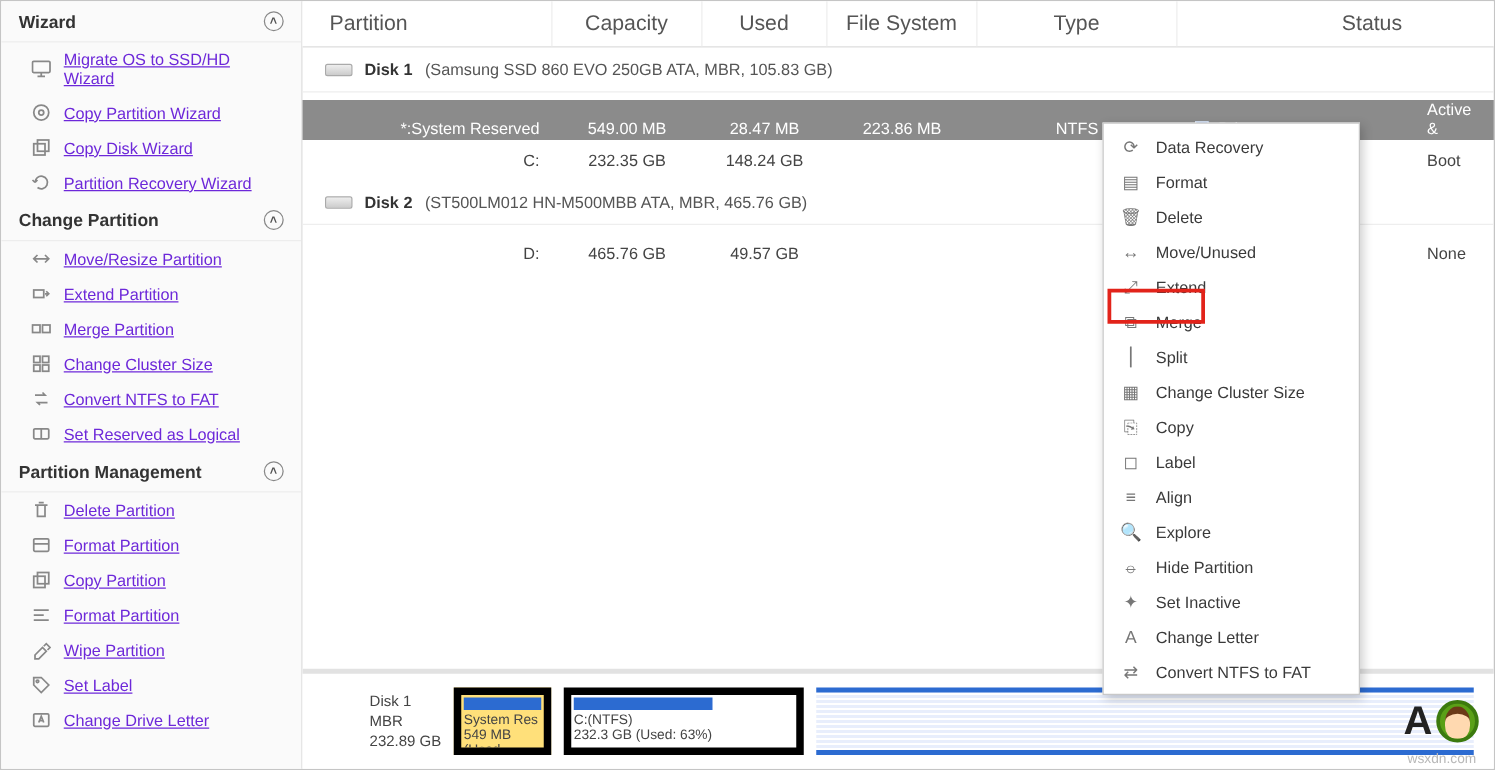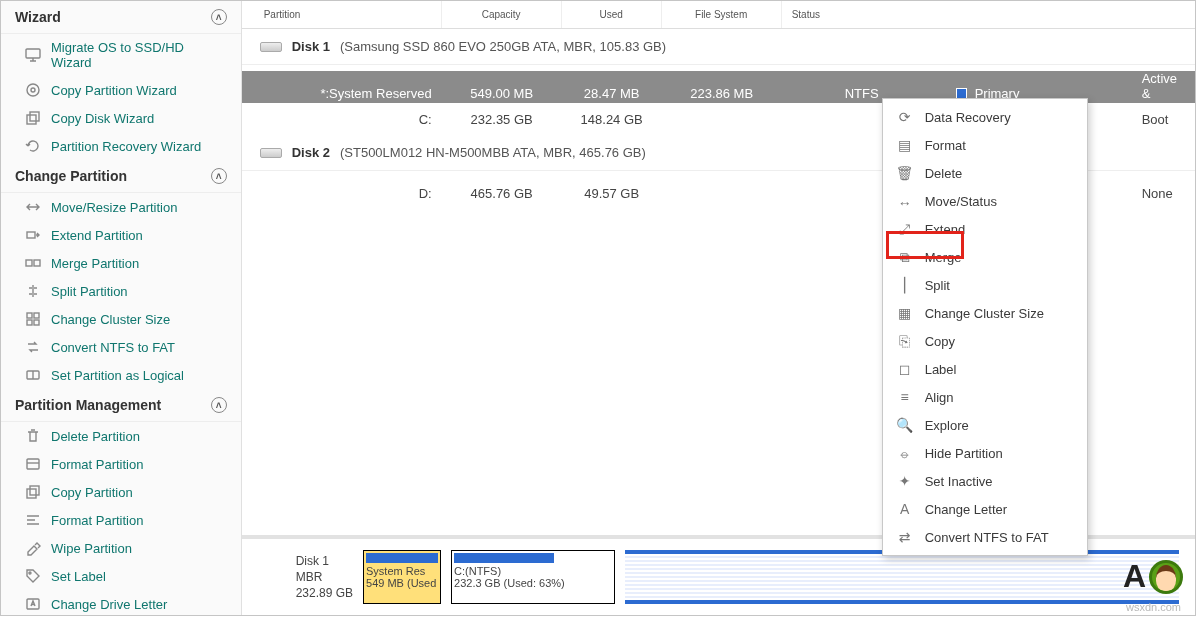--- a/index.html
+++ b/index.html
@@ -1,47 +1,47 @@
 <!DOCTYPE html>
 <html><head>
 <meta charset="utf-8">
 <style>
 * { box-sizing: border-box; margin: 0; padding: 0; font-family: -apple-system, "Segoe UI", Arial, sans-serif; }
 html, body { width: 1196px; height: 626px; overflow: hidden; background: #fff; font-size: 13px; color: #444; }
 .app { display: flex; width: 1196px; height: 616px; border: 1px solid #c5c5c5; }
 .sidebar { width: 243px; background: #fafafa; border-right: 1px solid #e0e0e0; overflow-y: auto; }
 .section-head { display: flex; align-items: center; justify-content: space-between; padding: 8px 14px; font-weight: bold; color: #333; font-size: 14px; border-bottom: 1px solid #ededed; gap: 16px; }
 .section-head .chev { width: 16px; height: 16px; border: 1px solid #888; border-radius: 50%; display: inline-flex; align-items: center; justify-content: center; font-size: 10px; color: #555; }
-.side-item { display: flex; align-items: center; gap: 10px; padding: 6px 14px 6px 24px; cursor: pointer; color: #0f766e; }
+.side-item { display: flex; align-items: center; gap: 10px; padding: 6px 14px 6px 24px; cursor: pointer; color: #6d28d9; text-decoration: underline; }
 .side-item .icn { width: 16px; height: 16px; display: inline-flex; align-items: center; justify-content: center; color: #777; }
 .main { flex: 1; display: flex; flex-direction: column; position: relative; }
 .thead { display: grid; grid-template-columns: 200px 120px 100px 120px 160px 190px 1fr; border-bottom: 1px solid #ddd; background: #fff; }
-.thead .th { padding: 8px 10px; color: #555; border-right: 1px solid #eee; text-align: center; font-size: 10px; }
+.thead .th { padding: 8px 10px; color: #555; border-right: 1px solid #eee; text-align: center; font-size: 17px; }
 .thead .th:first-child { text-align: left; padding-left: 22px; }
-.thead .th:last-child { border-right: none; text-align: left; }
+.thead .th:last-child { border-right: none; text-align: right; }
 .disk-group { display: flex; align-items: center; gap: 10px; padding: 10px 18px; border-bottom: 1px solid #eee; color: #555; }
 .disk-group .disk-icn { width: 22px; height: 10px; background: linear-gradient(#eee,#ccc); border: 1px solid #aaa; border-radius: 2px; position: relative; }
 .disk-group b { color: #333; }
 .row { display: grid; grid-template-columns: 200px 120px 100px 120px 160px 190px 1fr; align-items: center; height: 32px; font-size: 13px; }
 .row .cell { padding: 0 10px; text-align: center; }
 .row .cell.first { text-align: right; padding-left: 40px; }
 .row .cell.type { text-align: left; display: flex; align-items: center; gap: 8px; padding-left: 14px; }
 .row .cell.status { text-align: left; padding-left: 10px; }
 .row.selected { background: #8b8b8b; color: #fff; }
 .row.selected .sq { background: #2c6bd1; border: 1px solid #fff; }
 .sq { width: 11px; height: 11px; background: #2c6bd1; border: 1px solid #2c6bd1; display: inline-block; }
 .row.normal .cell.type .sq { background: #2c6bd1; }
 .sep-gap { height: 6px; }
 .disk-strip { position: absolute; left: 0; right: 0; bottom: 0; height: 80px; border-top: 4px solid #e2e2e2; background: #fff; display: flex; align-items: center; padding: 8px 16px; gap: 10px; }
 .ds-info { display: flex; gap: 10px; align-items: center; }
 .ds-text { font-size: 12px; color: #444; line-height: 1.35; }
-.ds-part { border: 1px solid #000000; height: 54px; padding: 2px; font-size: 11px; overflow: hidden; }
+.ds-part { border: 6px solid #000000; height: 54px; padding: 2px; font-size: 11px; overflow: hidden; }
 .ds-part .bar { height: 10px; background: #2c6bd1; margin-bottom: 2px; }
 .part-sys { width: 78px; background: #ffe07a; }
-.part-c { width: 164px; }
+.part-c { width: 192px; }
 .strip-rest { flex:1; height:54px; background: repeating-linear-gradient(#fff,#fff 2px,#e8eefc 2px,#e8eefc 4px); border-top:4px solid #2c6bd1; border-bottom:4px solid #2c6bd1; }
 .ctx-menu { position: absolute; top: 97px; left: 640px; width: 206px; background: #fff; border: 1px solid #c8c8c8; box-shadow: 2px 3px 8px rgba(0,0,0,0.2); padding: 4px 0; z-index: 30; }
 .ctx-item { display: flex; align-items: center; gap: 12px; padding: 6px 14px; cursor: pointer; color: #3a3a3a; font-size: 13px; }
 .ctx-item .mi { width: 16px; height: 16px; display: inline-flex; align-items: center; justify-content: center; color: #777; font-size: 14px; }
 .ctx-highlight { position: absolute; top: 230px; left: 644px; width: 78px; height: 28px; border: 3px solid #e2231a; z-index: 40; pointer-events: none; }
 .logo { position: absolute; right: 12px; bottom: 20px; display: flex; align-items: center; gap: 3px; z-index: 50; }
 .logo .a1 { font: 900 32px Arial; color: #222; }
 .logo .p { width: 34px; height: 34px; border-radius: 50%; background: #5aa017; display: inline-flex; align-items: flex-end; justify-content: center; overflow: hidden; border: 3px solid #3c7a0e; }
 .logo .p::after { content: ""; width: 20px; height: 20px; background: #ffd9b0; border-radius: 50% 50% 40% 40%; border-top: 6px solid #6b3a17; }
 .logo .puals { font: 900 32px Arial; color: #222; }
@@ -121,28 +121,20 @@
           <svg class="ic" viewBox="0 0 16 16">
             <rect x="1" y="5" width="6" height="6"></rect>
             <rect x="9" y="5" width="6" height="6"></rect>
           </svg>
         </span>
         <span>Merge Partition</span>
       </div>
     <div class="side-item">
         <span class="icn">
           <svg class="ic" viewBox="0 0 16 16">
-            <path d="M8 2v12M4 5h3M4 11h3M9 5h3M9 11h3"></path>
-          </svg>
-        </span>
-        <span>Split Partition</span>
-      </div>
-    <div class="side-item">
-        <span class="icn">
-          <svg class="ic" viewBox="0 0 16 16">
             <rect x="2" y="2" width="5" height="5"></rect>
             <rect x="9" y="2" width="5" height="5"></rect>
             <rect x="2" y="9" width="5" height="5"></rect>
             <rect x="9" y="9" width="5" height="5"></rect>
           </svg>
         </span>
         <span>Change Cluster Size</span>
       </div>
     <div class="side-item">
         <span class="icn">
@@ -152,21 +144,21 @@
         </span>
         <span>Convert NTFS to FAT</span>
       </div>
     <div class="side-item">
         <span class="icn">
           <svg class="ic" viewBox="0 0 16 16">
             <rect x="2" y="4" width="12" height="8" rx="1"></rect>
             <path d="M8 4v8"></path>
           </svg>
         </span>
-        <span>Set Partition as Logical</span>
+        <span>Set Reserved as Logical</span>
       </div>
 
     <div class="section-head">
       <span>Partition Management</span>
       <span class="chev">˄</span>
     </div>
     <div class="side-item">
         <span class="icn">
           <svg class="ic" viewBox="0 0 16 16">
             <path d="M3 4h10M5 4v9h6V4M6 2h4"></path>
@@ -227,20 +219,21 @@
         <span>Change Drive Letter</span>
       </div>
   </div>
 
   <div class="main">
     <div class="thead">
       <div class="th">Partition</div>
       <div class="th">Capacity</div>
       <div class="th">Used</div>
       <div class="th">File System</div>
+      <div class="th">Type</div>
       <div class="th">Status</div>
     </div>
 
     <div class="disk-group">
       <span class="disk-icn"></span>
       <b>Disk 1</b>
       <span>(Samsung SSD 860 EVO 250GB ATA, MBR, 105.83 GB)</span>
     </div>
     <div class="sep-gap"></div>
     <div class="row selected">
@@ -295,21 +288,21 @@
       <div class="ctx-item">
           <span class="mi">▤</span>
           <span>Format</span>
         </div>
       <div class="ctx-item">
           <span class="mi">🗑</span>
           <span>Delete</span>
         </div>
       <div class="ctx-item">
           <span class="mi">↔</span>
-          <span>Move/Status</span>
+          <span>Move/Unused</span>
         </div>
       <div class="ctx-item">
           <span class="mi">⤢</span>
           <span>Extend</span>
         </div>
       <div class="ctx-item">
           <span class="mi">⧉</span>
           <span>Merge</span>
         </div>
       <div class="ctx-item">

